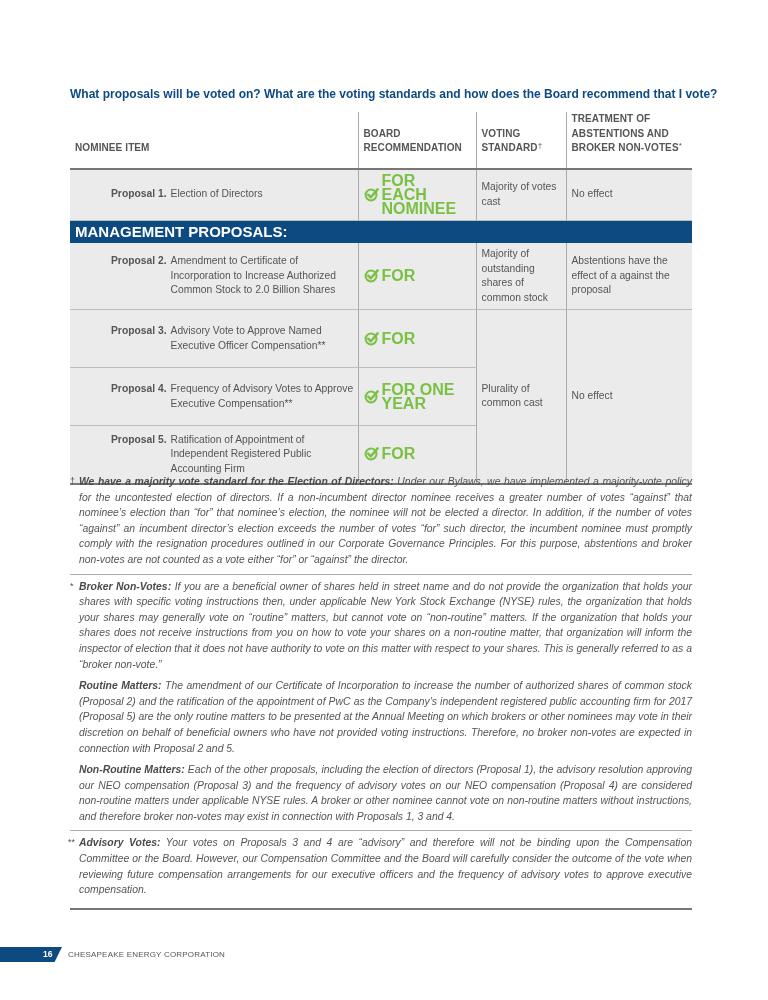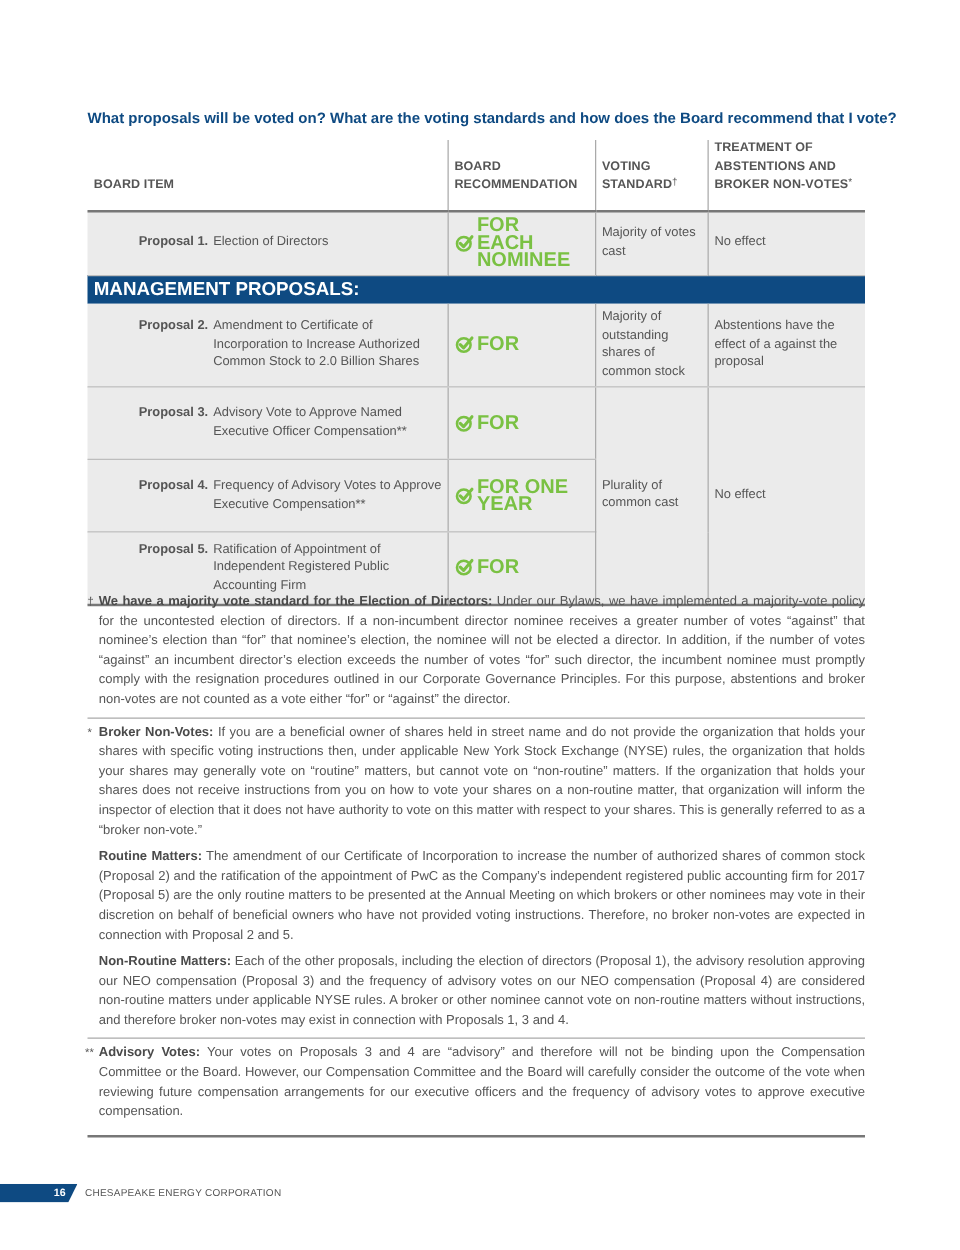--- a/index.html
+++ b/index.html
@@ -46,41 +46,41 @@
   .row-h1 { height: 48px; }
   .row-h2 { height: 58px; }
   .row-h3 { height: 58px; margin-left: 16px; }
   .footnotes {
     position: absolute; left: 70px; top: 470px; width: 622px;
     font-size: 10.4px; line-height: 15.6px; color: #555; text-align: justify;
   }
   .fn { position: relative; padding: 4px 0 6px 9px; border-bottom: 1px solid #aaa; }
   .fn.last { border-bottom: 2px solid #777; padding-bottom: 10px; }
   .fn .mark { position: absolute; left: 0; top: 4px; font-size: 9px; }
-  .fn p { margin-bottom: 6px; }
+  .fn p { margin-bottom: 6px; font-style: italic; }
   .fn p:last-child { margin-bottom: 0; }
   .fn b { color: #4a4a4a; }
 
   .footer { position: absolute; left: 0; top: 947px; height: 15px; width: 400px; padding-left: 24px; }
   .footer .tab {
     position: absolute; left: 0; top: 0; width: 62px; height: 15px; background: #0e4a82;
     clip-path: polygon(0 0, 100% 0, 88% 100%, 0 100%);
   }
   .footer .pnum { position: absolute; left: 43px; top: 2px; color: #fff; font-weight: bold; font-size: 8.5px; }
   .footer .company { position: absolute; left: 68px; top: 3px; color: #555; font-size: 8px; letter-spacing: 0.2px; }
 </style>
 </head>
 <body>
 
 <div class="question">What proposals will be voted on? What are the voting standards and how does the Board recommend that I vote?</div>
 
 <table class="vote">
   <thead>
     <tr>
-      <th class="col1">BOARD ITEM</th>
+      <th class="col1">NOMINEE ITEM</th>
       <th class="col2">BOARD RECOMMENDATION</th>
       <th class="col3"><span>VOTING STANDARD</span><span class="sup">†</span></th>
       <th class="col4"><span>TREATMENT OF ABSTENTIONS AND BROKER NON-VOTES</span><span class="sup">*</span></th>
     </tr>
   </thead>
   <tbody>
     <tr class="row row-h1">
       <td>
         <div class="prop">
             <span class="num">Proposal 1.</span>

